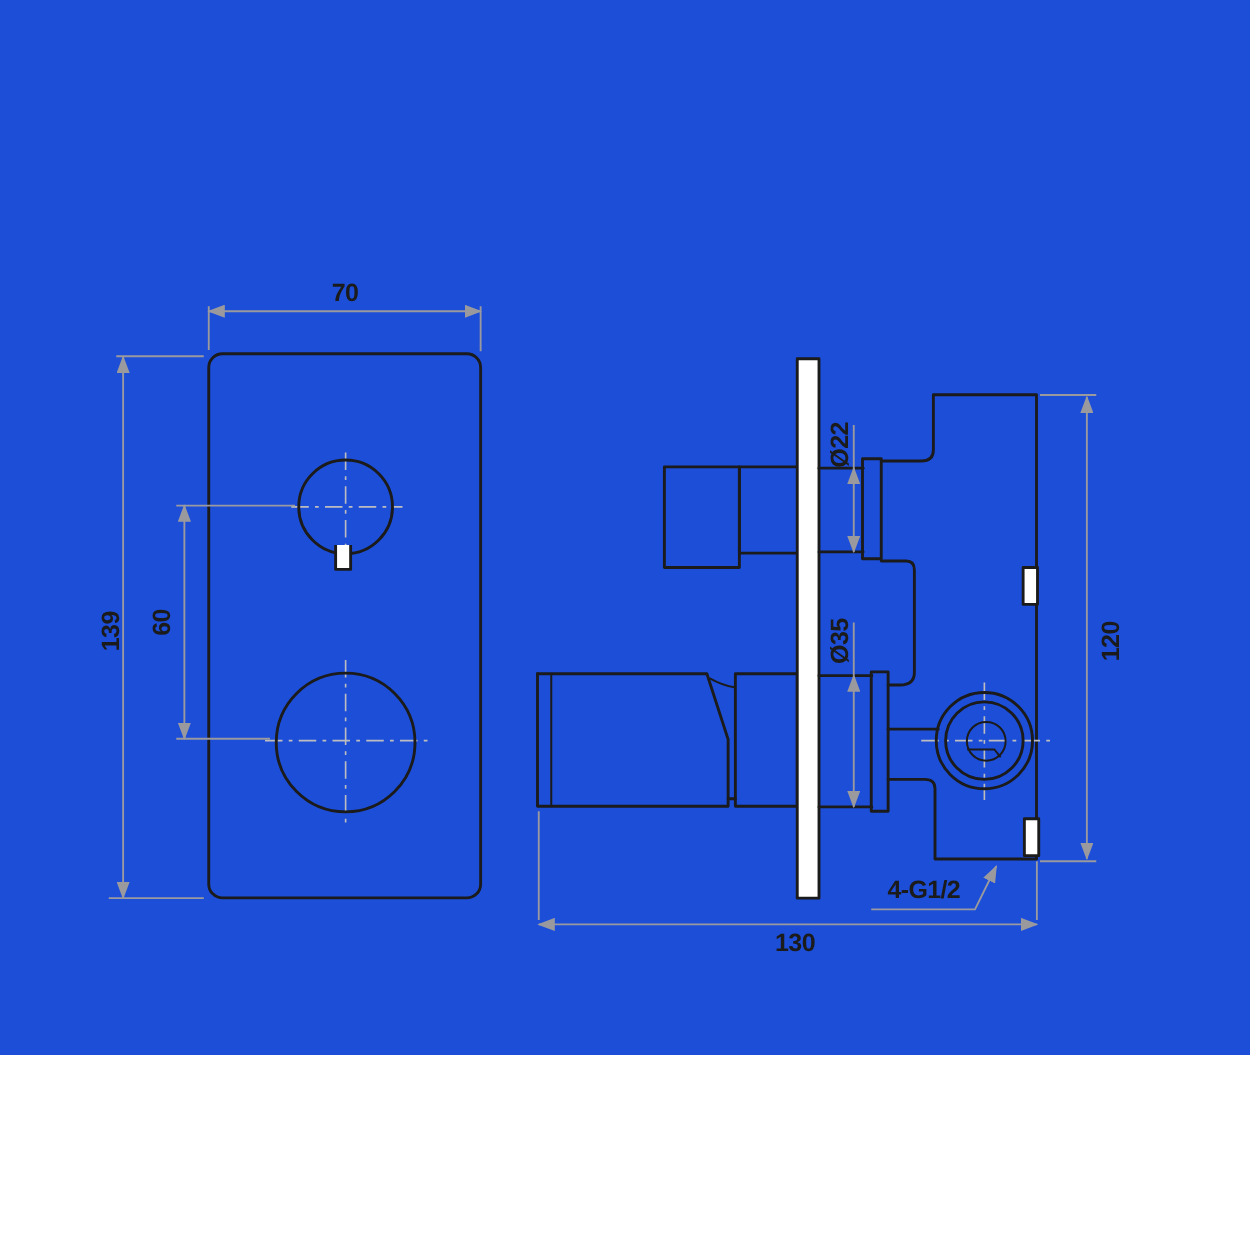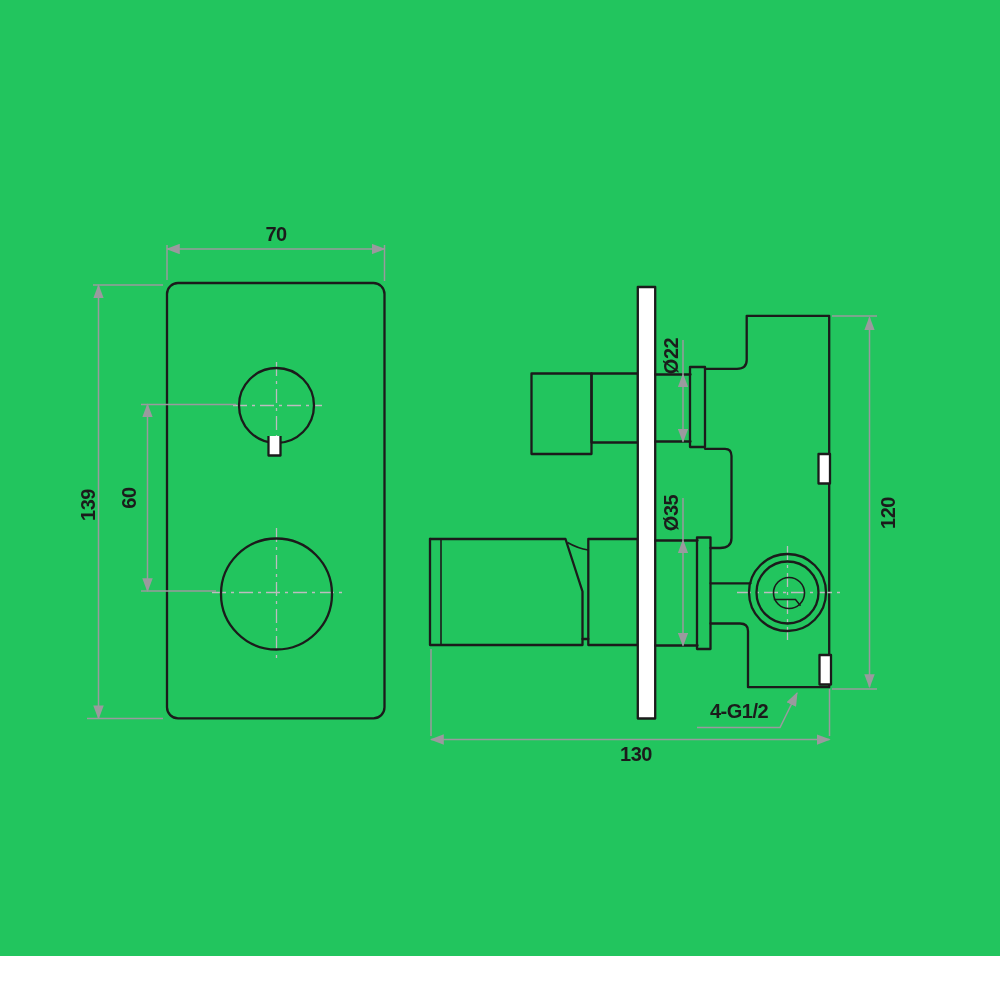--- a/index.html
+++ b/index.html
@@ -1,16 +1,16 @@
 <!DOCTYPE html>
 <html><head>
 <meta charset="utf-8">
 <style>
   html,body{margin:0;padding:0;background:#fff;}
-  .stage{position:relative;width:1000px;height:956px;background:#22c55e;overflow:hidden;
+  .stage{position:relative;width:1000px;height:844px;background:#1d4ed8;overflow:hidden;
          font-family:"Liberation Sans", sans-serif;}
   svg{position:absolute;left:0;top:0;}
   text{font-family:"Liberation Sans", sans-serif;font-weight:bold;fill:#1b1b1b;}
   .dim-label{font-size:20px;letter-spacing:-0.5px;}
   .outline{fill:none;stroke:#1b1b1b;stroke-width:2.3;stroke-linejoin:round;stroke-linecap:round;}
   .outline-thin{fill:none;stroke:#1b1b1b;stroke-width:1.6;}
   .whitefill{fill:#ffffff;stroke:#1b1b1b;stroke-width:2.3;stroke-linejoin:round;}
   .dimline{stroke:#9a9a9e;stroke-width:1.5;fill:none;}
   .centerline{stroke:#bdbdbf;stroke-width:1.3;fill:none;stroke-dasharray:14 5 3 5;}
 </style>

